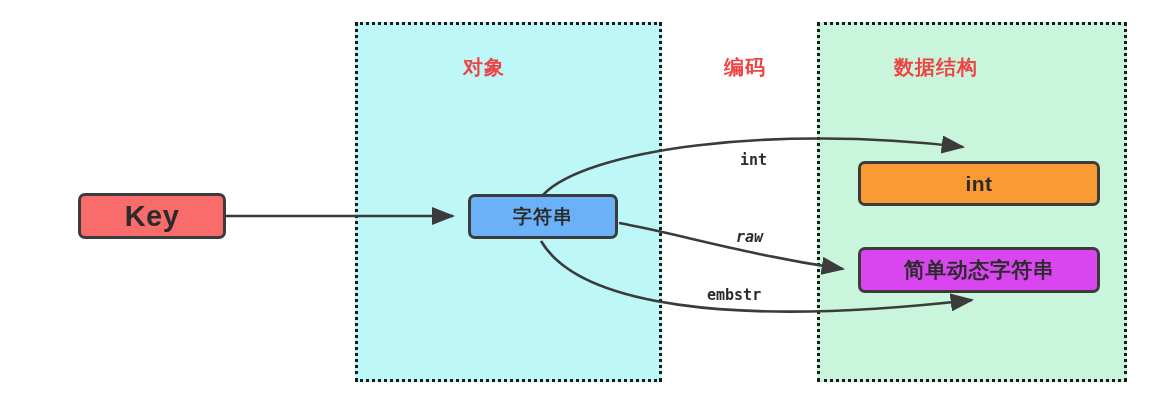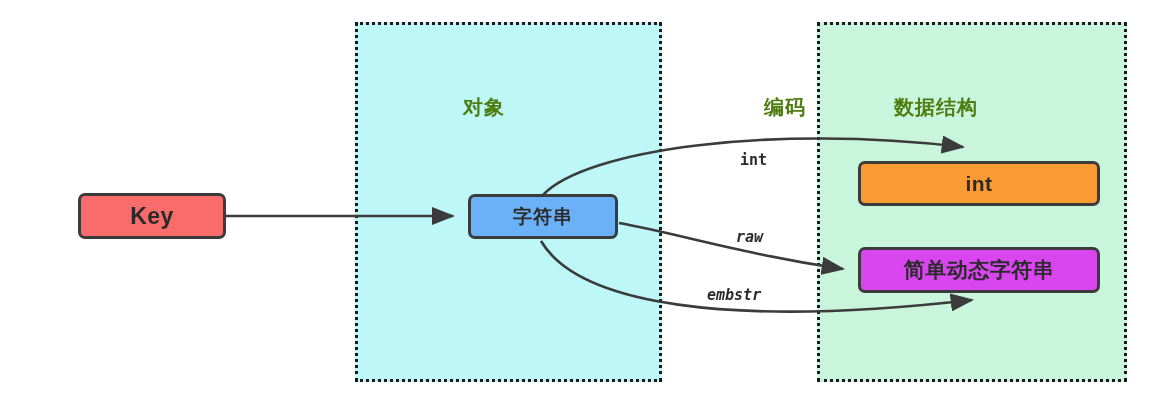--- a/index.html
+++ b/index.html
@@ -21,39 +21,38 @@
     position: absolute;
     left: 0;
     top: 0;
     width: 1152px;
     height: 415px;
   }
   .zone-title {
     position: absolute;
     font-size: 20px;
     font-weight: bold;
-    color: #4d7c0f;
+    color: #ef4444;
     white-space: nowrap;
     letter-spacing: 1px;
-    margin-top: 40px;
   }
   .node {
     position: absolute;
     display: flex;
     align-items: center;
     justify-content: center;
     border: 3px solid #3b3b3b;
     border-radius: 7px;
     box-sizing: border-box;
     font-weight: bold;
     color: #2b2b2b;
     white-space: nowrap;
   }
   .node-key {
-    font-size: 23px;
+    font-size: 29px;
     letter-spacing: 0.5px;
   }
   .node-str {
     font-size: 19px;
     letter-spacing: 1px;
   }
   .node-int {
     font-size: 21px;
     letter-spacing: 0.5px;
   }
@@ -75,42 +74,42 @@
 
 <div id="canvas">
 
   <div class="zone" style="position:absolute; left:355px; top:22px; width:307px; height:360px;
               background:#bdf7f7; border:3px dotted #1a1a1a; box-sizing:border-box;"></div>
 
   <div class="zone" style="position:absolute; left:817px; top:22px; width:310px; height:360px;
               background:#c9f5dc; border:3px dotted #1a1a1a; box-sizing:border-box;"></div>
 
   <div class="zone-title" style="left:463px; top:54px;">对象</div>
-  <div class="zone-title" style="left:764px; top:54px;">编码</div>
+  <div class="zone-title" style="left:724px; top:54px;">编码</div>
   <div class="zone-title" style="left:894px; top:54px;">数据结构</div>
 
   <svg class="svg-layer" viewBox="0 0 1152 415" xmlns="http://www.w3.org/2000/svg">
     <defs>
       <marker id="arrowhead" markerWidth="9" markerHeight="7" refX="8.2" refY="3.5" orient="auto" markerUnits="strokeWidth">
         <polygon points="0 0, 9 3.5, 0 7" fill="#3b3b3b"></polygon>
       </marker>
     </defs>
 
     <path d="M 226 216 L 453 216" fill="none" stroke="#3b3b3b" stroke-width="2.6" marker-end="url(#arrowhead)"></path>
 
     <path d="M 543 195 C 585 150, 770 124, 963 147" fill="none" stroke="#3b3b3b" stroke-width="2.6" marker-end="url(#arrowhead)"></path>
 
     <path d="M 619 223 C 676 233, 742 254, 843 269" fill="none" stroke="#3b3b3b" stroke-width="2.6" marker-end="url(#arrowhead)"></path>
 
     <path d="M 541 241 C 578 304, 726 328, 972 300" fill="none" stroke="#3b3b3b" stroke-width="2.6" marker-end="url(#arrowhead)"></path>
   </svg>
 
   <div class="edge-label" style="left:740px; top:151px;">int</div>
   <div class="edge-label" style="left:736px; top:228px;font-style:italic;">raw</div>
-  <div class="edge-label" style="left:707px; top:286px;font-style:italic;">embstr</div>
+  <div class="edge-label" style="left:707px; top:286px;">embstr</div>
 
   <div class="node node-key" style="left:78px; top:193px; width:148px; height:46px; background:#fa6b6b;">Key</div>
 
   <div class="node node-str" style="left:468px; top:194px; width:150px; height:45px; background:#6bb1f8;">字符串</div>
 
   <div class="node node-int" style="left:858px; top:161px; width:242px; height:45px; background:#f99a33;">int</div>
 
   <div class="node node-sds" style="left:858px; top:247px; width:242px; height:46px; background:#d946ef;">简单动态字符串</div>
 
 </div>

